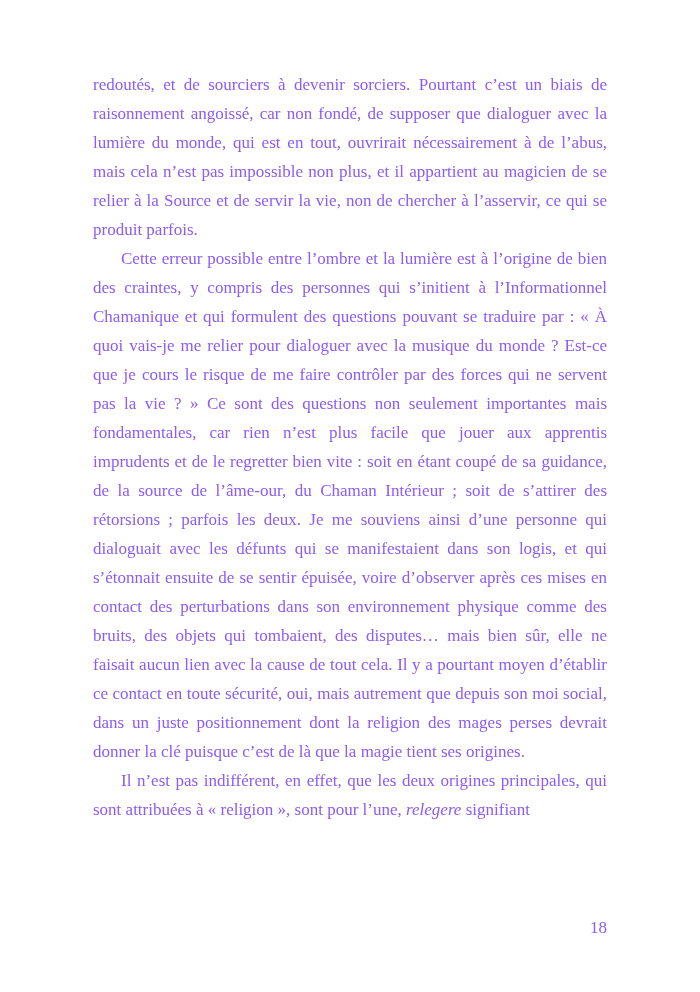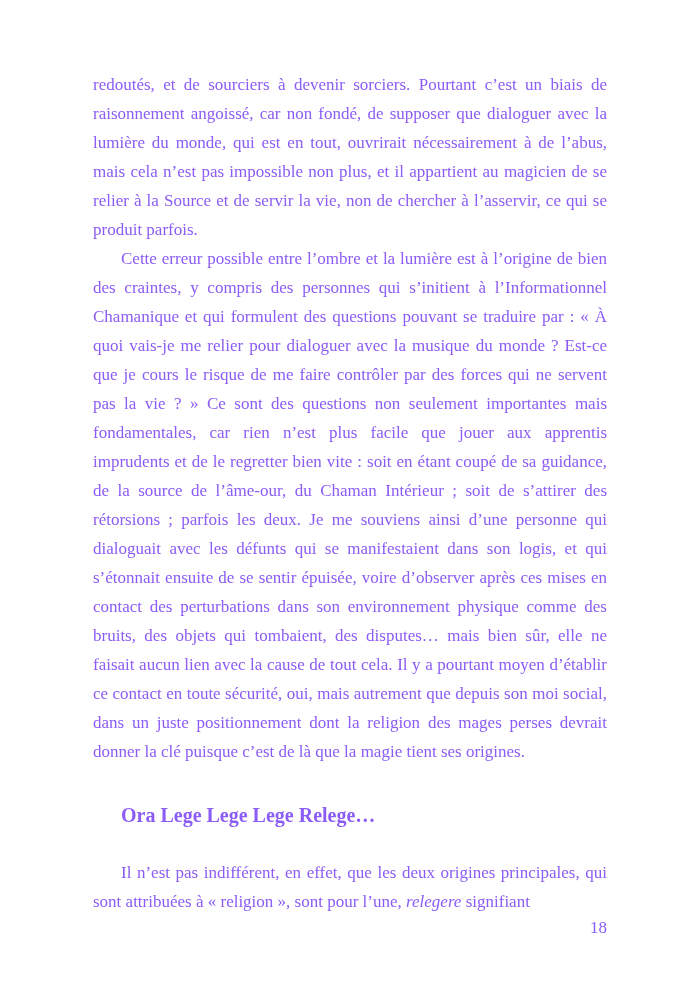--- a/index.html
+++ b/index.html
@@ -51,17 +51,16 @@
     line-height: 20px;
   }
 </style>
 </head>
 <body>
 
 <div class="page">
   <div class="text-block">
     <p class="no-indent">redoutés, et de sourciers à devenir sorciers. Pourtant c’est un biais de raisonnement angoissé, car non fondé, de supposer que dialoguer avec la lumière du monde, qui est en tout, ouvrirait nécessairement à de l’abus, mais cela n’est pas impossible non plus, et il appartient au magicien de se relier à la Source et de servir la vie, non de chercher à l’asservir, ce qui se produit parfois.</p>
     <p>Cette erreur possible entre l’ombre et la lumière est à l’origine de bien des craintes, y compris des personnes qui s’initient à l’Informationnel Chamanique et qui formulent des questions pouvant se traduire par&nbsp;: «&nbsp;À quoi vais-je me relier pour dialoguer avec la musique du monde&nbsp;? Est-ce que je cours le risque de me faire contrôler par des forces qui ne servent pas la vie&nbsp;?&nbsp;» Ce sont des questions non seulement importantes mais fondamentales, car rien n’est plus facile que jouer aux apprentis imprudents et de le regretter bien vite&nbsp;: soit en étant coupé de sa guidance, de la source de l’âme-our, du Chaman Intérieur&nbsp;; soit de s’attirer des rétorsions&nbsp;; parfois les deux. Je me souviens ainsi d’une personne qui dialoguait avec les défunts qui se manifestaient dans son logis, et qui s’étonnait ensuite de se sentir épuisée, voire d’observer après ces mises en contact des perturbations dans son environnement physique comme des bruits, des objets qui tombaient, des disputes… mais bien sûr, elle ne faisait aucun lien avec la cause de tout cela. Il y a pourtant moyen d’établir ce contact en toute sécurité, oui, mais autrement que depuis son moi social, dans un juste positionnement dont la religion des mages perses devrait donner la clé puisque c’est de là que la magie tient ses origines.</p>
-    <h2 class="section-heading">Ora Lege Lege Lege Relege…</h2>
     <p><span>Il n’est pas indifférent, en effet, que les deux origines principales, qui sont attribuées à «&nbsp;religion&nbsp;», sont pour l’une, </span><em class="italic-term">relegere</em><span> signifiant</span></p>
   </div>
   <div class="page-number">18</div>
 </div>
 
 </body></html>

